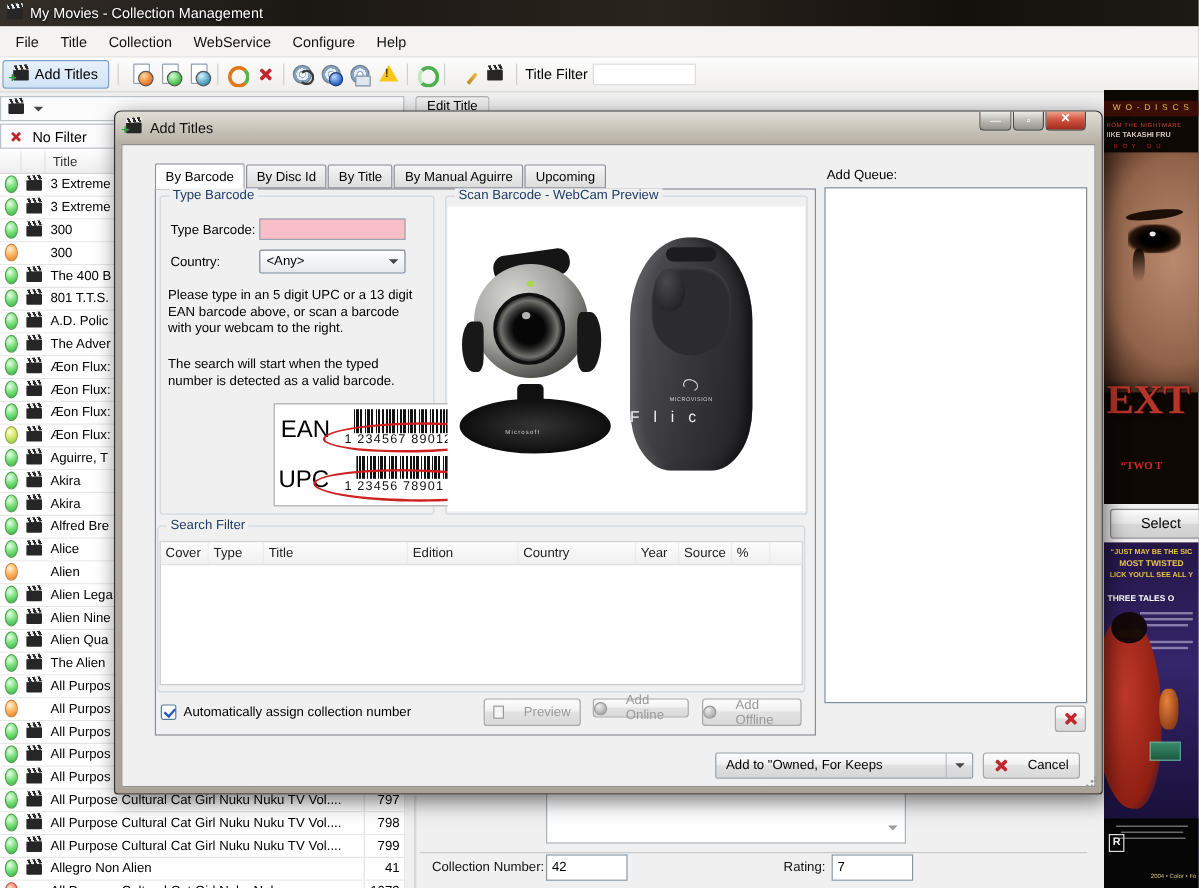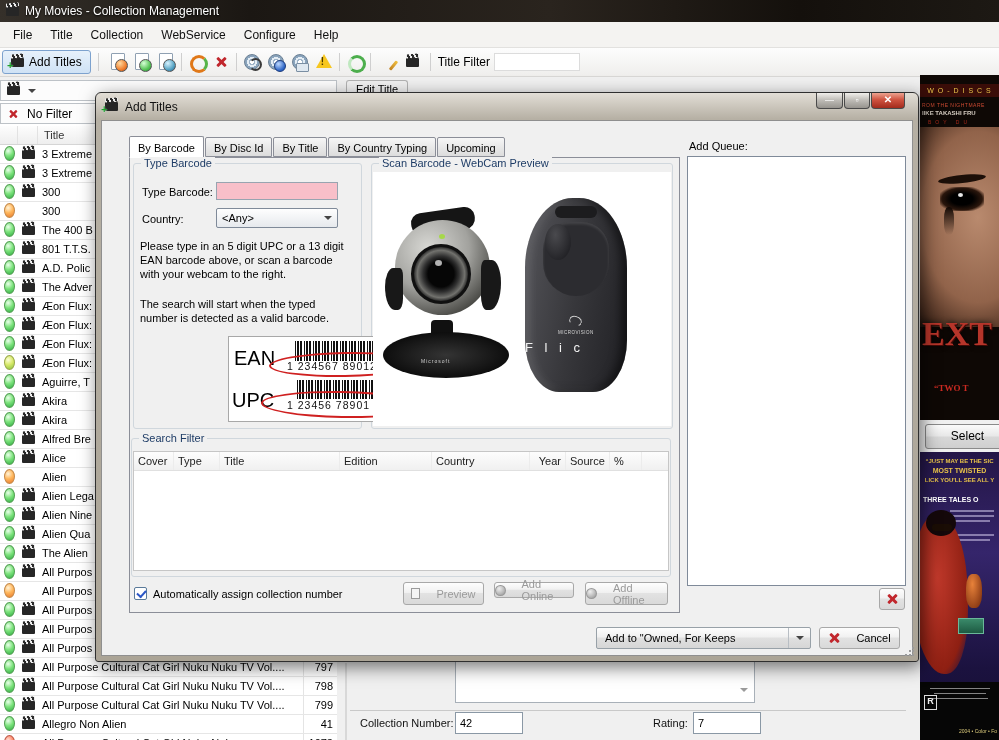--- a/index.html
+++ b/index.html
@@ -128,21 +128,21 @@
 .flic-top{position:absolute;left:30px;top:8px;width:42px;height:12px;background:#1c1c1e;border-radius:8px}
 .flic-panel{position:absolute;left:18px;top:24px;width:66px;height:74px;background:#2c2c30;border-radius:30px 30px 36px 36px;box-shadow:inset 0 2px 3px rgba(255,255,255,.12)}
 .flic-btn{position:absolute;left:20px;top:26px;width:26px;height:36px;background:radial-gradient(ellipse at 40% 30%,#4a4a4e,#232327 75%);border-radius:50%}
 .flic-logo{position:absolute;left:44px;top:118px;width:13px;height:10px;border:1px solid #cfcfcf;border-radius:50%;border-bottom-color:transparent;transform:rotate(20deg)}
 .flic-mv{position:absolute;left:0;top:132px;width:102px;text-align:center;font-size:4.5px;color:#d8d8d8;letter-spacing:.5px}
 .flic-name{position:absolute;left:0;top:142px;width:102px;text-align:left;font-size:13px;color:#f2f2f2;letter-spacing:4px}
 .srtable{position:absolute;left:37px;top:358px;width:536px;height:120px;background:#fff;border:1px solid #c6c6c6;z-index:4}
 .srhead{display:flex;height:19px;background:linear-gradient(#fdfdfd,#f0f0f0);border-bottom:1px solid #e0e0e0;font-size:11px;color:#222}
 .sr-cell{padding:3px 4px 0 4px;border-right:1px solid #ececec;white-space:nowrap;overflow:hidden}
 .sr-c0{width:40px}.sr-c1{width:46px}.sr-c2{width:120px}.sr-c3{width:92px}.sr-c4{width:98px}
-.sr-c5{width:36px;text-align:right}.sr-c6{width:44px}.sr-c7{width:32px}
+.sr-c5{width:36px;text-align:left}.sr-c6{width:44px}.sr-c7{width:32px}
 .checkbox{position:absolute;width:13px;height:13px;background:#fff;border:1px solid #5a7a9a;border-radius:2px;z-index:4}
 .checkbox::after{content:"";position:absolute;left:2px;top:2px;width:7px;height:4px;border-left:2px solid #2b56c6;border-bottom:2px solid #2b56c6;transform:rotate(-48deg)}
 .btn{position:absolute;display:flex;align-items:center;justify-content:center;gap:16px;background:linear-gradient(#fdfdfd,#f1f1f1 45%,#e2e2e2 50%,#d9d9d9);border:1px solid #a8a8a8;border-radius:3px;font-size:11px;z-index:4}
 .btn .mini{width:11px;height:11px;border-radius:50%;background:radial-gradient(circle at 35% 30%,#eee,#b8b8b8 60%,#909090);border:1px solid #999}
 .btn .minidoc{width:9px;height:11px;background:#f4f4f4;border:1px solid #9a9a9a}
 .disabledtxt{color:#9a9a9a}
 .listbox{position:absolute;left:591px;top:63px;width:219px;height:430px;background:#fff;border:1px solid #7f8a99}
 .splitbtn{position:absolute;left:500px;top:534px;width:215px;height:22px;background:linear-gradient(#fdfdfd,#f0f0f0 45%,#e0e0e0 50%,#d6d6d6);border:1px solid #98a1a8;border-radius:2px;display:flex;align-items:center;font-size:11px;z-index:4}
 .splitbtn .txt{flex:1;padding-left:8px;text-align:left}
 .splitbtn .arr{width:22px;align-self:stretch;border-left:1px solid #b8bec4;display:flex;align-items:center;justify-content:center}
@@ -522,21 +522,21 @@
     </div>
     <div class="winbtn" style="left:720px;width:27px">—</div>
     <div class="winbtn" style="left:748px;width:26px">▫</div>
     <div class="winbtn close" style="left:775px;width:34px">✕</div>
     <div class="dlg-client"></div>
 
     <div class="tabs" id="dlgtabs">
         <div class="tab active">By Barcode</div>
         <div class="tab">By Disc Id</div>
         <div class="tab">By Title</div>
-        <div class="tab">By Country Typing</div>
+        <div class="tab">By Manual Aguirre</div>
         <div class="tab">Upcoming</div>
       </div>
     <div class="tabpanel"></div>
 
     <div class="group" style="left:37px;top:70px;width:229px;height:266px;z-index:3"></div>
     <div class="glabel" style="left:45px;top:64px">Type Barcode</div>
     <div class="dlabel" style="left:46px;top:93px">Type Barcode:</div>
     <div class="pinkinput" style="left:120px;top:89px"></div>
     <div class="dlabel" style="left:46px;top:120px">Country:</div>
     <div class="dd" style="left:120px;top:115px">

